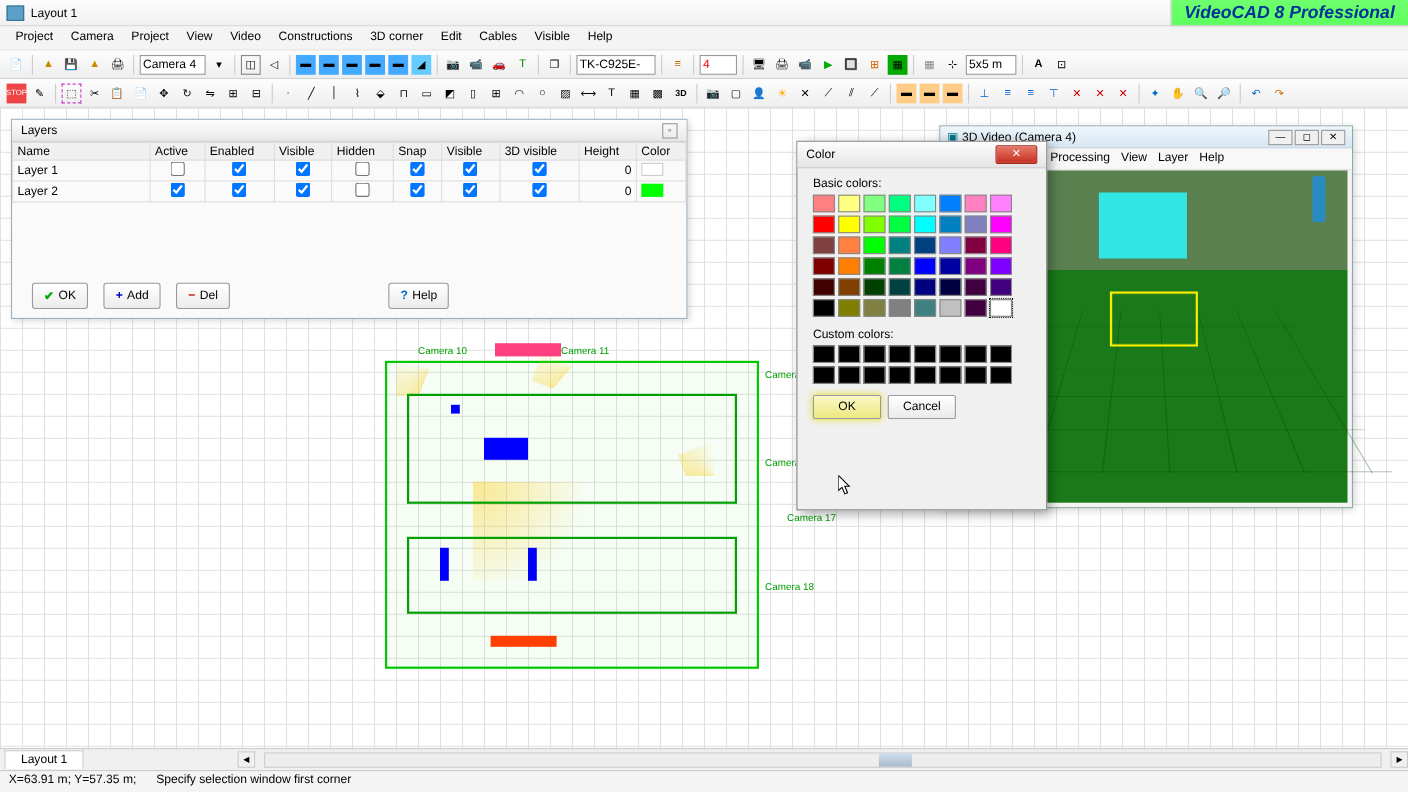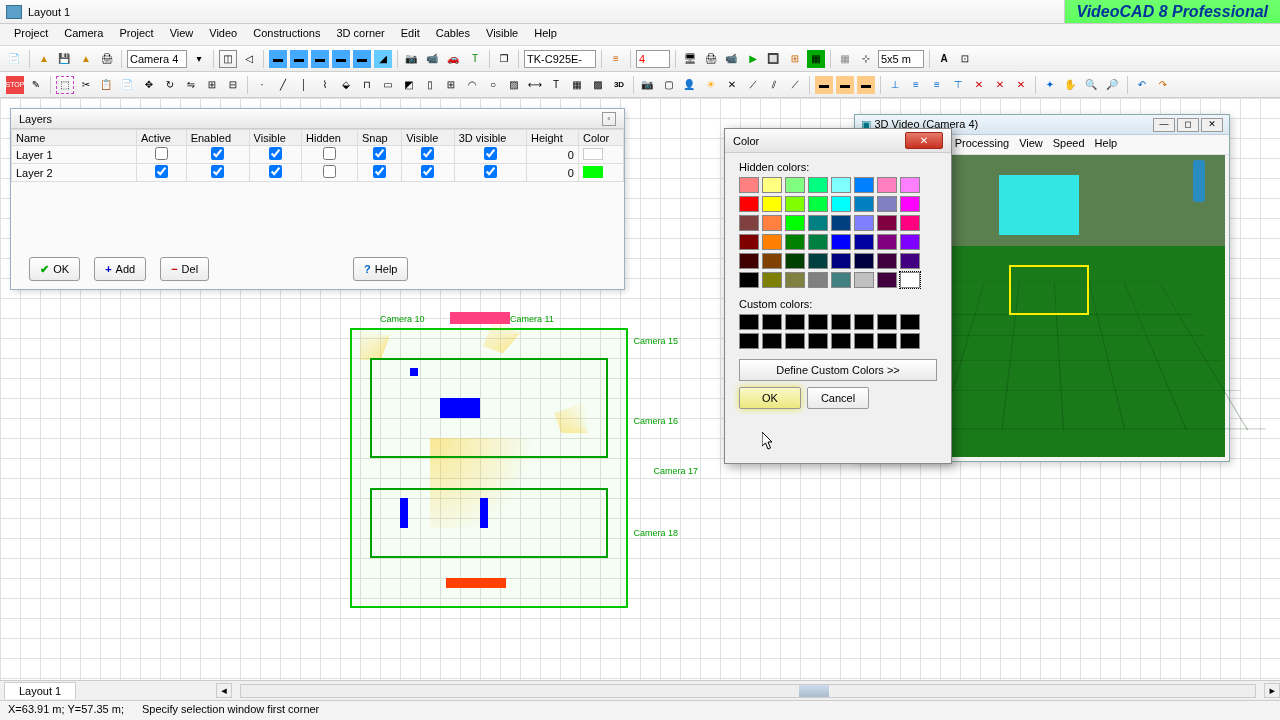--- a/index.html
+++ b/index.html
@@ -14,21 +14,21 @@
 
 .toolbar { height: 26px; background: linear-gradient(#fdfdfd,#eee); border-bottom: 1px solid #ccc; display: flex; align-items: center; gap: 3px; padding: 0 6px; }
 .tbtn { width: 18px; height: 18px; border: 1px solid transparent; display: inline-flex; align-items: center; justify-content: center; font-size: 10px; }
 .sep { width: 1px; height: 18px; background: #ccc; margin: 0 2px; }
 .combo { height: 18px; border: 1px solid #999; background: #fff; padding: 0 2px; font-size: 10px; display: inline-flex; align-items: center; }
 
 .canvas-area { position: absolute; left: 0; top: 98px; right: 0; bottom: 40px; background: #fff;
   background-image: linear-gradient(#e0e0e0 1px, transparent 1px), linear-gradient(90deg, #e0e0e0 1px, transparent 1px);
   background-size: 20px 20px; overflow: hidden; }
 
-.floorplan { position: absolute; left: 350px; top: 230px; width: 278px; height: 280px; }
+.floorplan { position: absolute; left: 350px; top: 230px; width: 340px; height: 280px; }
 .floorplan .bg { position: absolute; inset: 0; border: 2px solid #00c800; background: rgba(0,200,0,0.04); }
 .floorplan .fan { position: absolute; width: 60px; height: 50px; background: conic-gradient(from 200deg, rgba(255,200,0,0.35), transparent 90deg); }
 .camlabel { position: absolute; font-size: 9px; color: #00a000; white-space: nowrap; }
 
 .layers-panel { position: absolute; left: 10px; top: 108px; width: 615px; height: 182px; background: #fafafa; border: 1px solid #9bb0c2; box-shadow: 2px 2px 6px rgba(0,0,0,0.15); }
 .layers-panel .ptitle { height: 20px; background: linear-gradient(#fdfdfd,#e8e8e8); border-bottom: 1px solid #ccc; padding: 2px 8px; display: flex; justify-content: space-between; align-items: center; }
 .layers-panel .closebox { width: 14px; height: 14px; border: 1px solid #999; line-height: 11px; text-align: center; font-size: 8px; }
 .layers-grid { width: 100%; border-collapse: collapse; }
 .layers-grid th, .layers-grid td { border: 1px solid #ddd; padding: 1px 4px; text-align: left; height: 16px; font-size: 11px; }
 .layers-grid th { background: #f0f0f0; font-weight: normal; }
@@ -309,38 +309,38 @@
       <span>—</span>
       <span>◻</span>
       <span>✕</span>
     </span>
   </div>
   <div class="vwmenu">
     <span>Image</span>
     <span>Camera</span>
     <span>Processing</span>
     <span>View</span>
-    <span>Speed</span>
+    <span>Layer</span>
     <span>Help</span>
   </div>
   <div class="vwcontent">
     <div style="position:absolute;inset:0;background-image:linear-gradient(rgba(0,50,0,0.3) 1px,transparent 1px),linear-gradient(90deg,rgba(0,50,0,0.3) 1px,transparent 1px);background-size:50px 50px;transform:perspective(400px) rotateX(55deg);transform-origin:center 70%"></div>
     <div class="cube"></div>
     <div class="person"></div>
     <div class="rect"></div>
   </div>
 </div>
 
 <div class="color-dialog">
   <div class="cdtitle">
     <span>Color</span>
     <span class="closebtn">✕</span>
   </div>
   <div class="body">
-    <div>Hidden colors:</div>
+    <div>Basic colors:</div>
     <div class="color-grid" id="basic-colors">
         <div style="background: rgb(255, 128, 128);"></div>
         <div style="background: rgb(255, 255, 128);"></div>
         <div style="background: rgb(128, 255, 128);"></div>
         <div style="background: rgb(0, 255, 128);"></div>
         <div style="background: rgb(128, 255, 255);"></div>
         <div style="background: rgb(0, 128, 255);"></div>
         <div style="background: rgb(255, 128, 192);"></div>
         <div style="background: rgb(255, 128, 255);"></div>
         <div style="background: rgb(255, 0, 0);"></div>
@@ -396,21 +396,20 @@
         <div></div>
       <div></div>
         <div></div>
         <div></div>
         <div></div>
         <div></div>
         <div></div>
         <div></div>
         <div></div>
     </div>
-    <button class="define-btn">Define Custom Colors &gt;&gt;</button>
     <div class="dlg-buttons">
       <button class="ok">OK</button>
       <button>Cancel</button>
     </div>
   </div>
 </div>
 
 <svg class="cursor" viewBox="0 0 14 20">
   <path d="M0 0 L0 14 L3.5 11 L6 17 L8.5 16 L6 10 L10 10 Z" fill="#fff" stroke="#000" stroke-width="1"></path>
 </svg>

